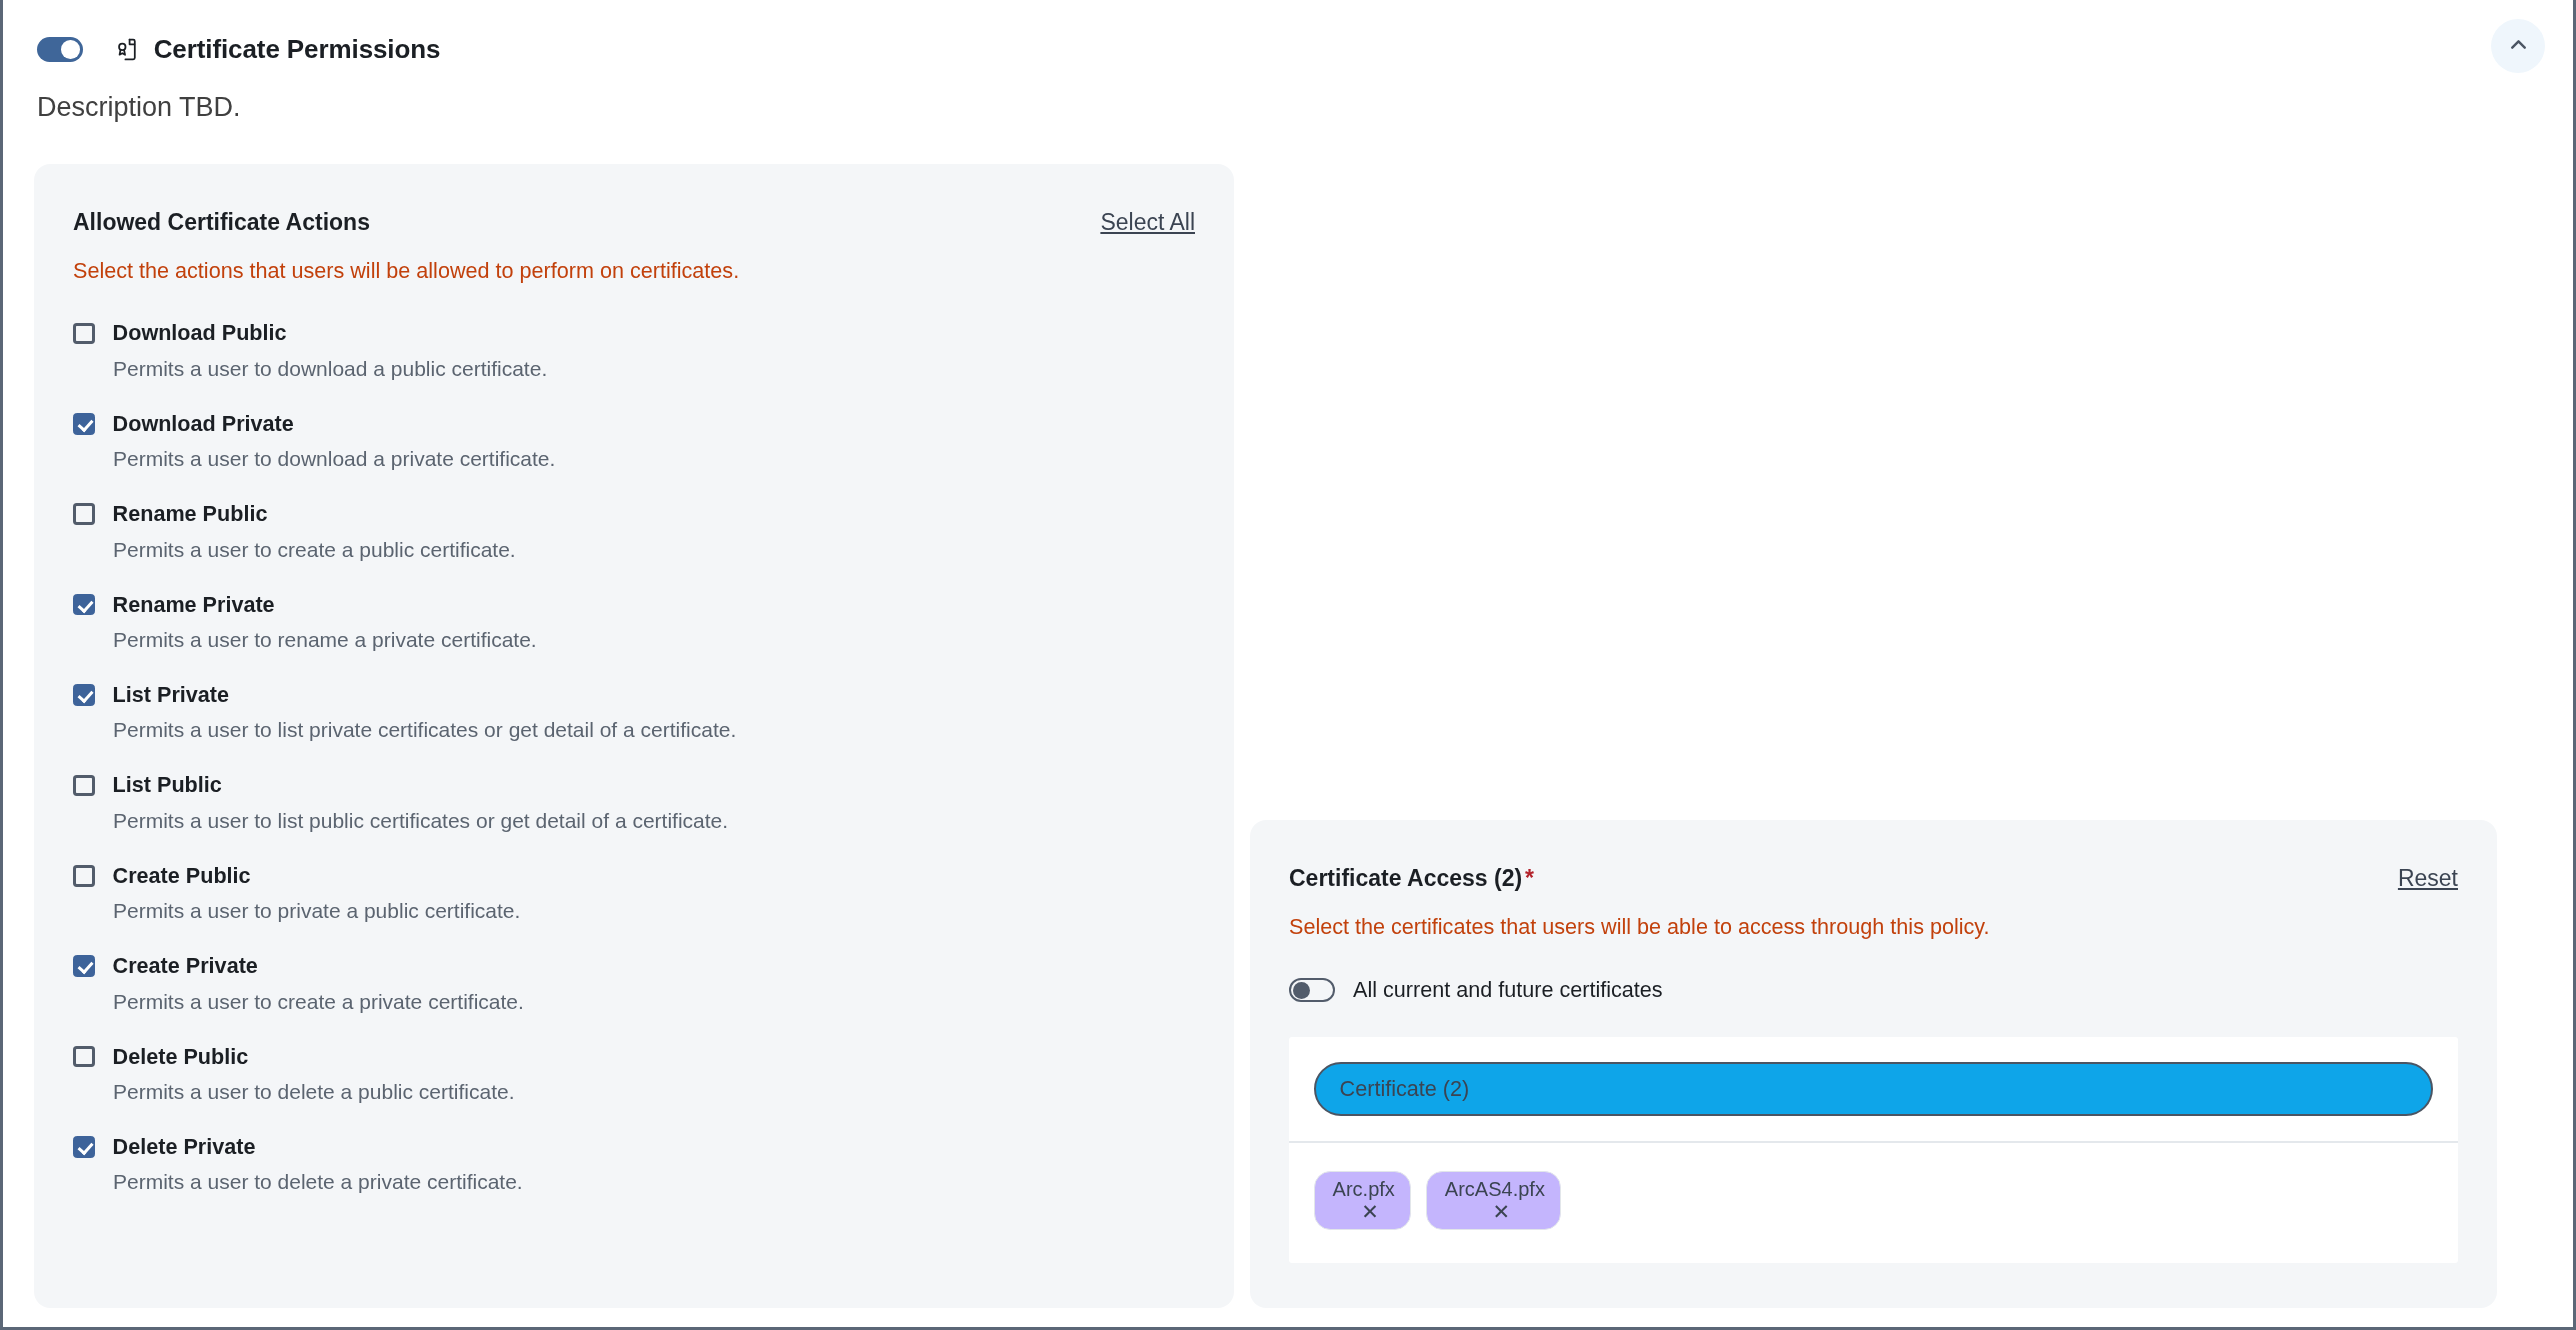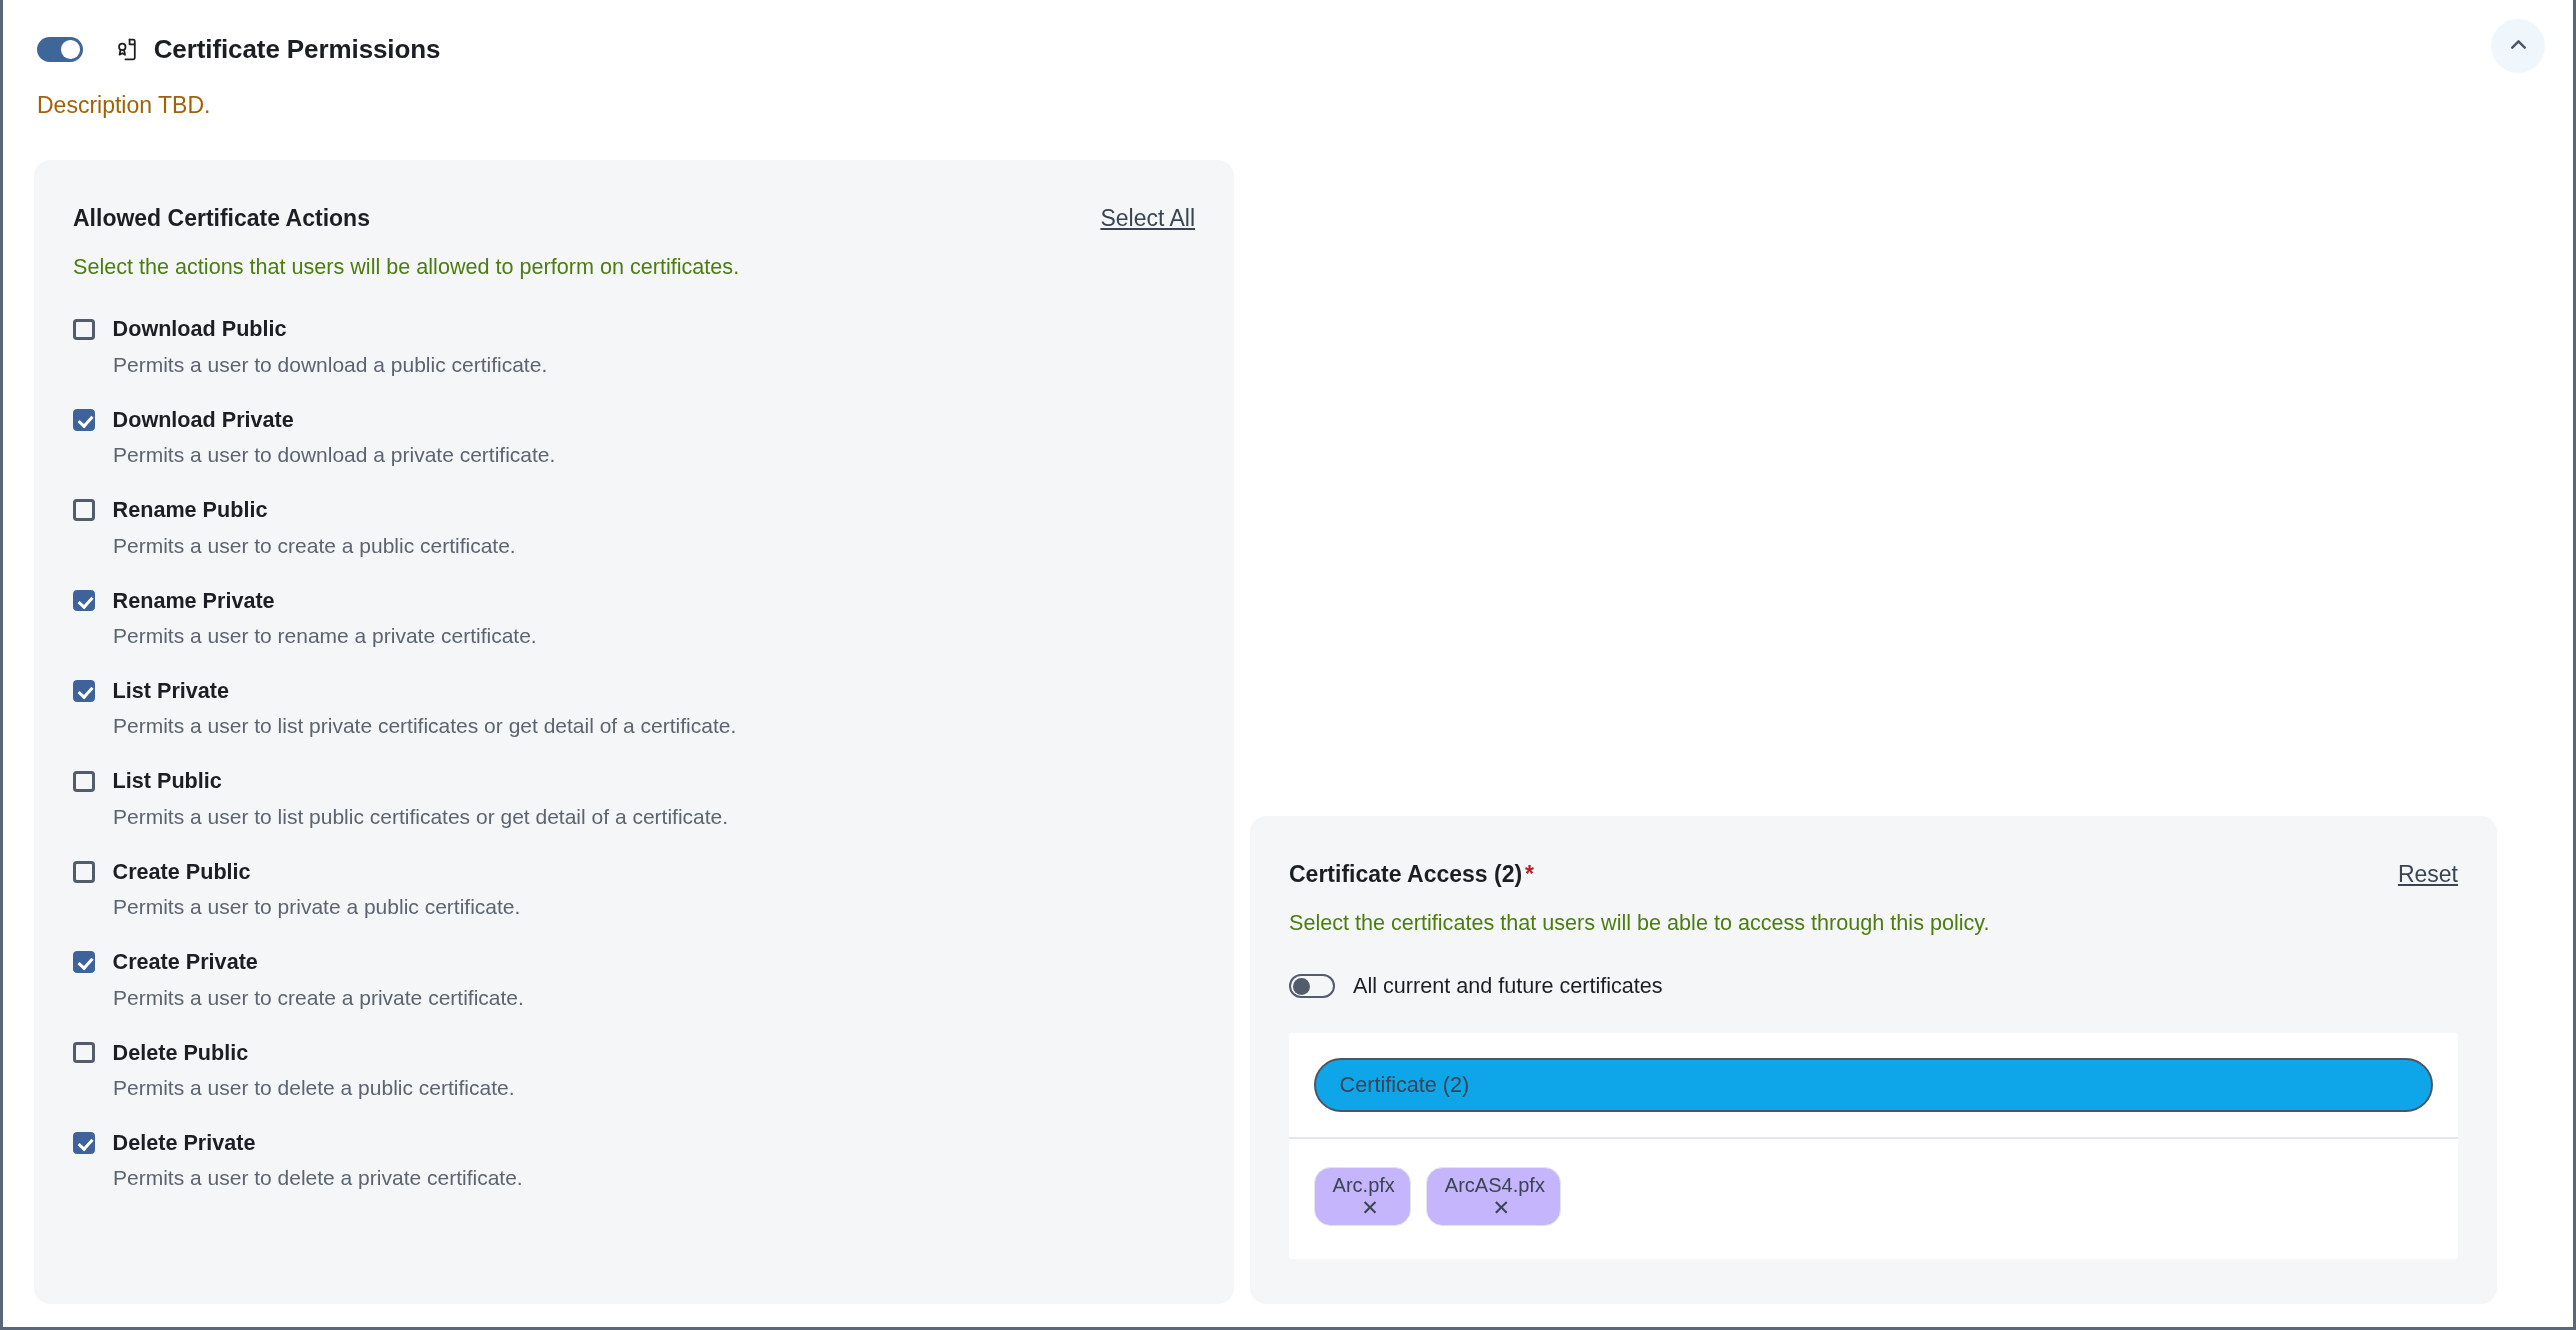--- a/index.html
+++ b/index.html
@@ -79,22 +79,22 @@
     background: #eff6fc;
     display: flex;
     align-items: center;
     justify-content: center;
     cursor: pointer;
     border: none;
   }
 
   .description {
     padding: 27px 0 0 34px;
-    font-size: 23px;
-    color: #a16207;
+    font-size: 27px;
+    color: #404040;
   }
 
   
   .panels {
     display: flex;
     gap: 16px;
     padding: 41px 31px 0 31px;
     align-items: flex-end;
   }
 
@@ -130,21 +130,21 @@
   .panel-action {
     font-size: 23px;
     color: #3b4452;
     text-decoration: underline;
     cursor: pointer;
   }
 
   .panel-sub {
     margin-top: 22.4px;
     font-size: 21.6px;
-    color: #4d7c0f;
+    color: #c2410c;
   }
 
   
   .check-list { margin-top: 36px; }
 
   .check-row {
     display: flex;
     align-items: center;
     margin-bottom: 10.4px;
     cursor: pointer;

